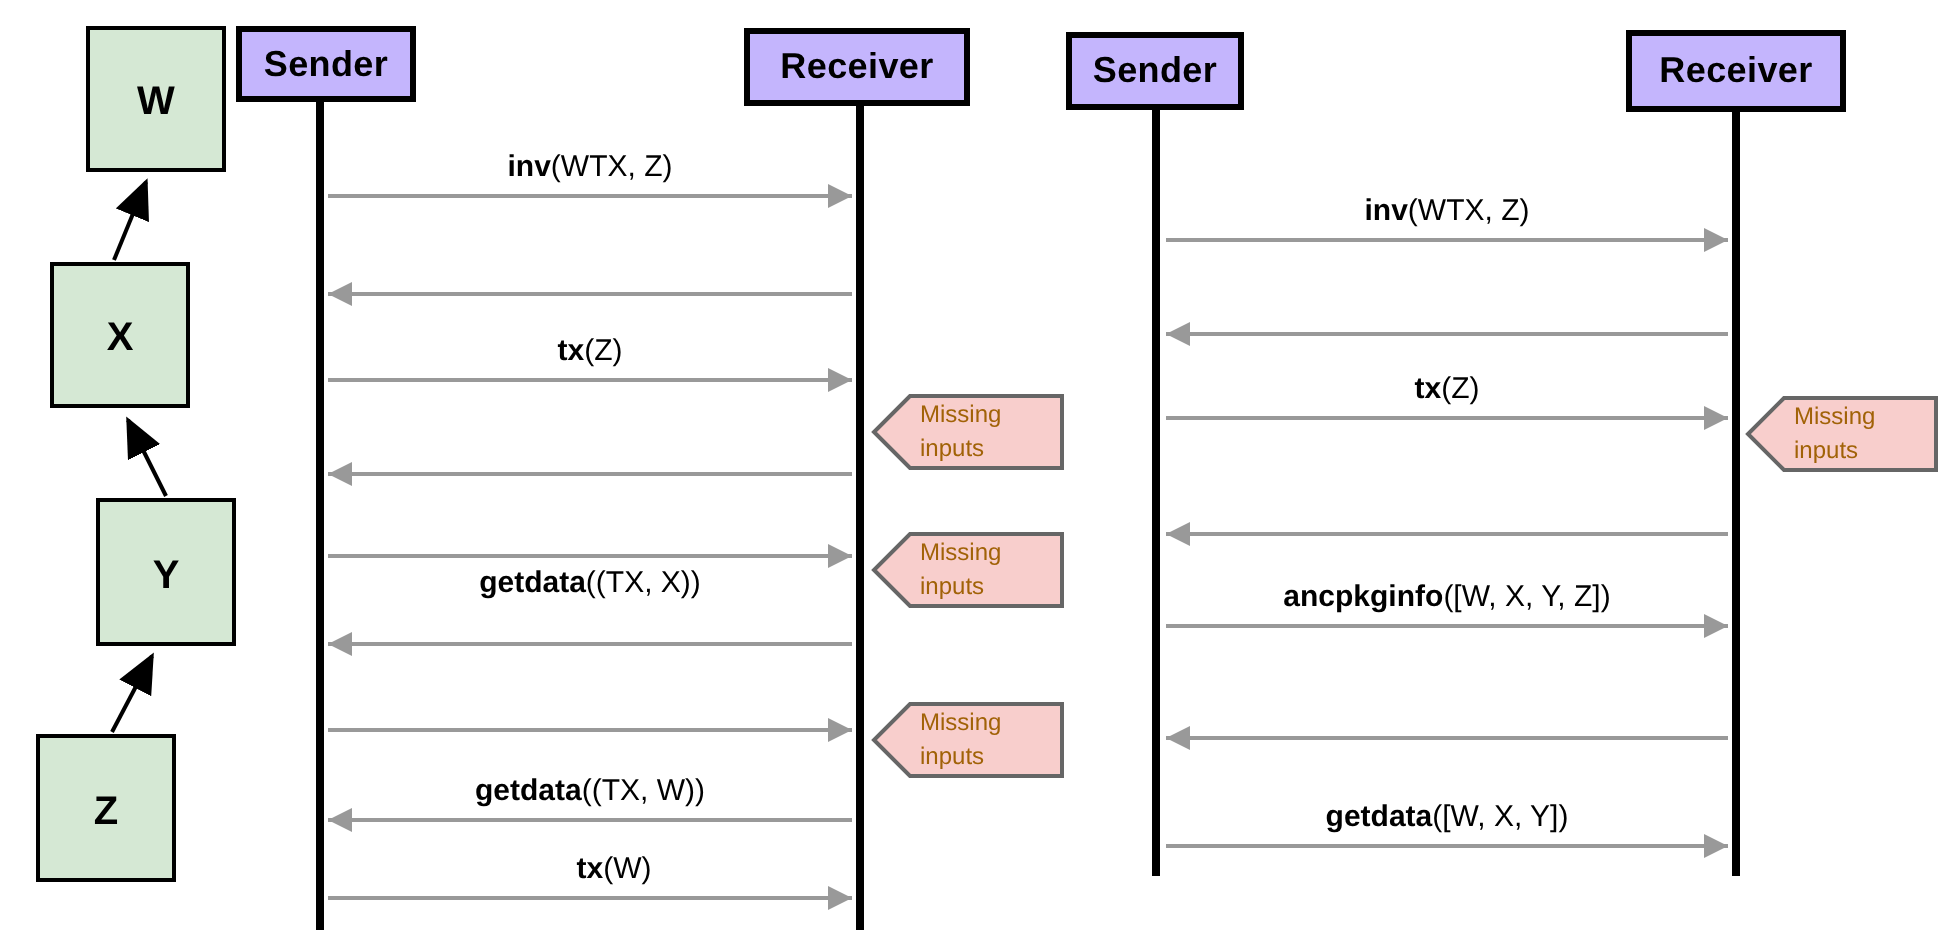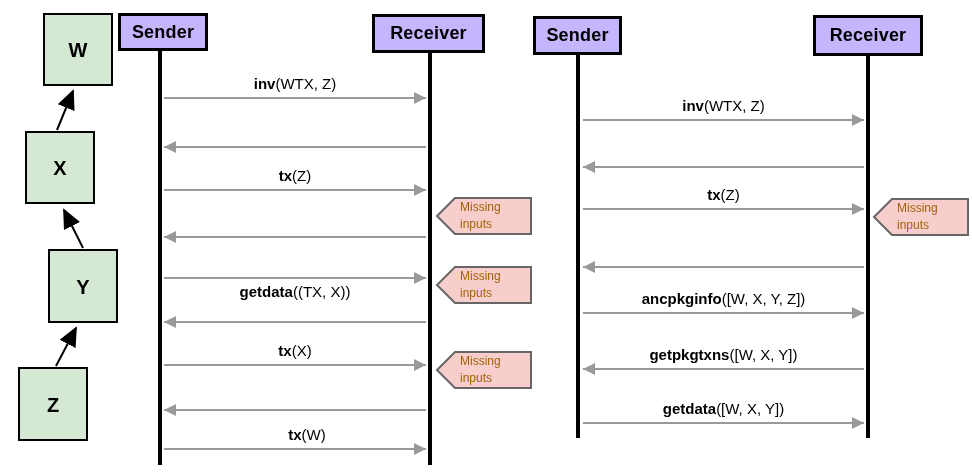--- a/index.html
+++ b/index.html
@@ -101,25 +101,25 @@
 
   <div class="arrow left" style="left:164px;width:262px;top:236px;"></div>
 
   <div class="arrow right" style="left:164px;width:262px;top:277px;"></div>
 
   <div class="mlabel" style="left:164px;width:262px;top:282px;">
     <span class="m">getdata</span><span>((TX, X))</span>
   </div>
   <div class="arrow left" style="left:164px;width:262px;top:321px;"></div>
 
-  <div class="mlabel" style="left:164px;width:262px;top:341px;">
-    <span class="m">tx</span><span>(X)</span>
-  </div>
   <div class="arrow right" style="left:164px;width:262px;top:364px;"></div>
 
+  <div class="mlabel" style="left:164px;width:262px;top:386px;">
+    <span class="m">getdata</span><span>((TX, W))</span>
+  </div>
   <div class="arrow left" style="left:164px;width:262px;top:409px;"></div>
 
   <div class="mlabel" style="left:176px;width:262px;top:425px;">
     <span class="m">tx</span><span>(W)</span>
   </div>
   <div class="arrow right" style="left:164px;width:262px;top:448px;"></div>
 
   
   <div class="callout" style="left:435px;top:197px;">
     <svg width="98" height="38" viewBox="0 0 98 38">
@@ -163,23 +163,20 @@
   </div>
   <div class="arrow right" style="left:583px;width:281px;top:208px;"></div>
 
   <div class="arrow left" style="left:583px;width:281px;top:266px;"></div>
 
   <div class="mlabel" style="left:583px;width:281px;top:289px;">
     <span class="m">ancpkginfo</span><span>([W, X, Y, Z])</span>
   </div>
   <div class="arrow right" style="left:583px;width:281px;top:312px;"></div>
 
-  <div class="mlabel" style="left:583px;width:281px;top:345px;">
-    <span class="m">getpkgtxns</span><span>([W, X, Y])</span>
-  </div>
   <div class="arrow left" style="left:583px;width:281px;top:368px;"></div>
 
   <div class="mlabel" style="left:583px;width:281px;top:399px;">
     <span class="m">getdata</span><span>([W, X, Y])</span>
   </div>
   <div class="arrow right" style="left:583px;width:281px;top:422px;"></div>
 
   
   <div class="callout" style="left:872px;top:198px;">
     <svg width="98" height="38" viewBox="0 0 98 38">

